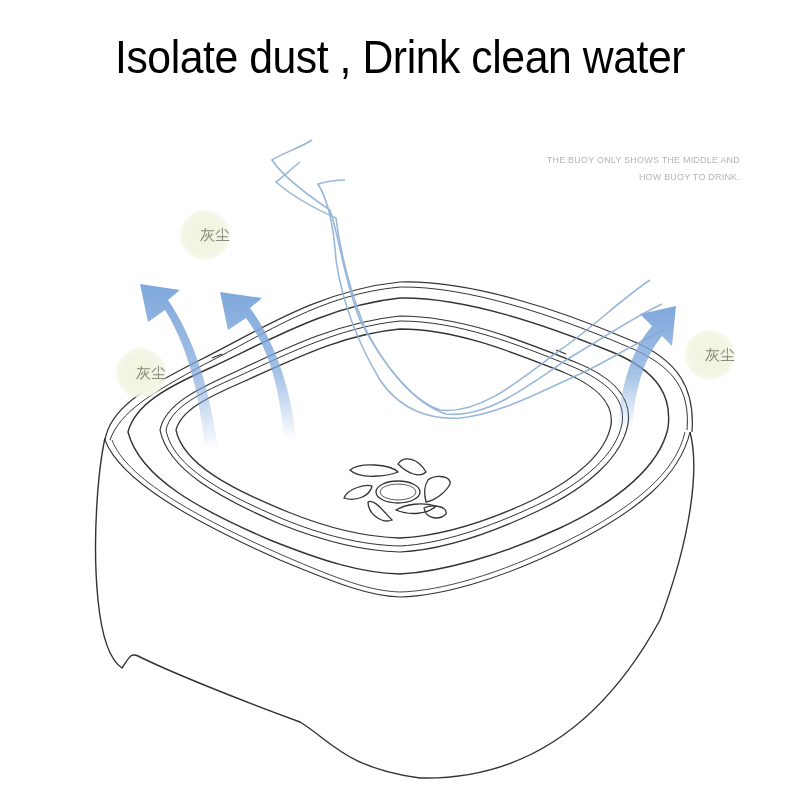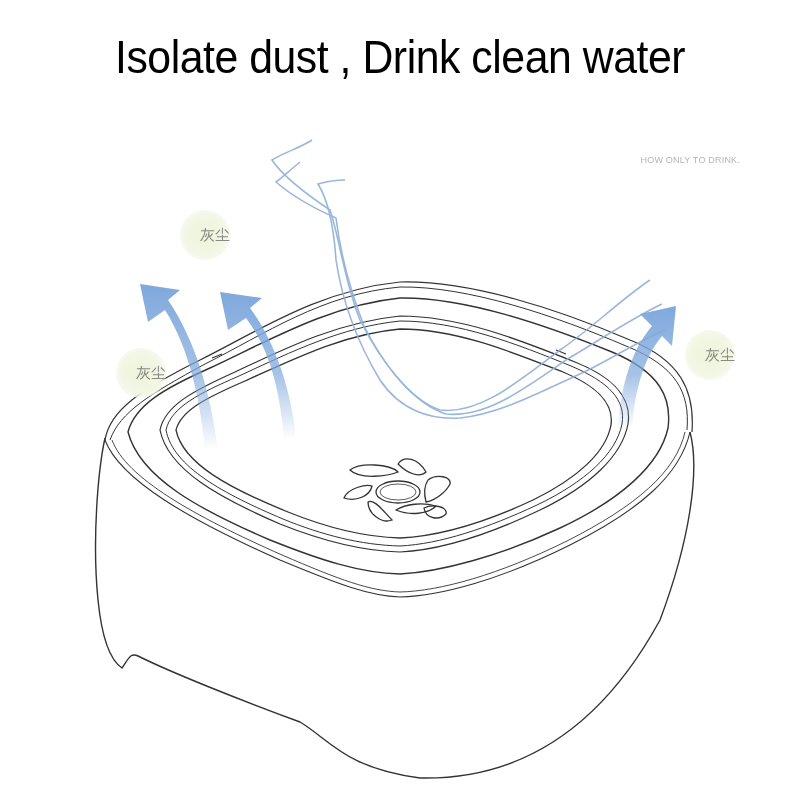--- a/index.html
+++ b/index.html
@@ -21,21 +21,22 @@
     display: flex; align-items: center; justify-content: flex-end;
   }
   svg.drawing { position: absolute; left: 0; top: 0; }
 </style>
 </head>
 <body>
 
 <div class="headline">Isolate dust ,  Drink clean water</div>
 
 <div class="note">
-  <div>HOW ONLY TO DRINK.</div>
+  <div>THE BUOY ONLY SHOWS THE MIDDLE AND</div>
+  <div>HOW BUOY TO DRINK.</div>
 </div>
 
 <svg class="drawing" width="800" height="800" viewBox="0 0 800 800">
   <defs>
     <linearGradient id="arrowFade" x1="0" y1="1" x2="0" y2="0">
       <stop offset="0" stop-color="#7fa8dc" stop-opacity="0"></stop>
       <stop offset="0.45" stop-color="#7fa8dc" stop-opacity="0.7"></stop>
       <stop offset="1" stop-color="#7fa8dc" stop-opacity="1"></stop>
     </linearGradient>
   </defs>

